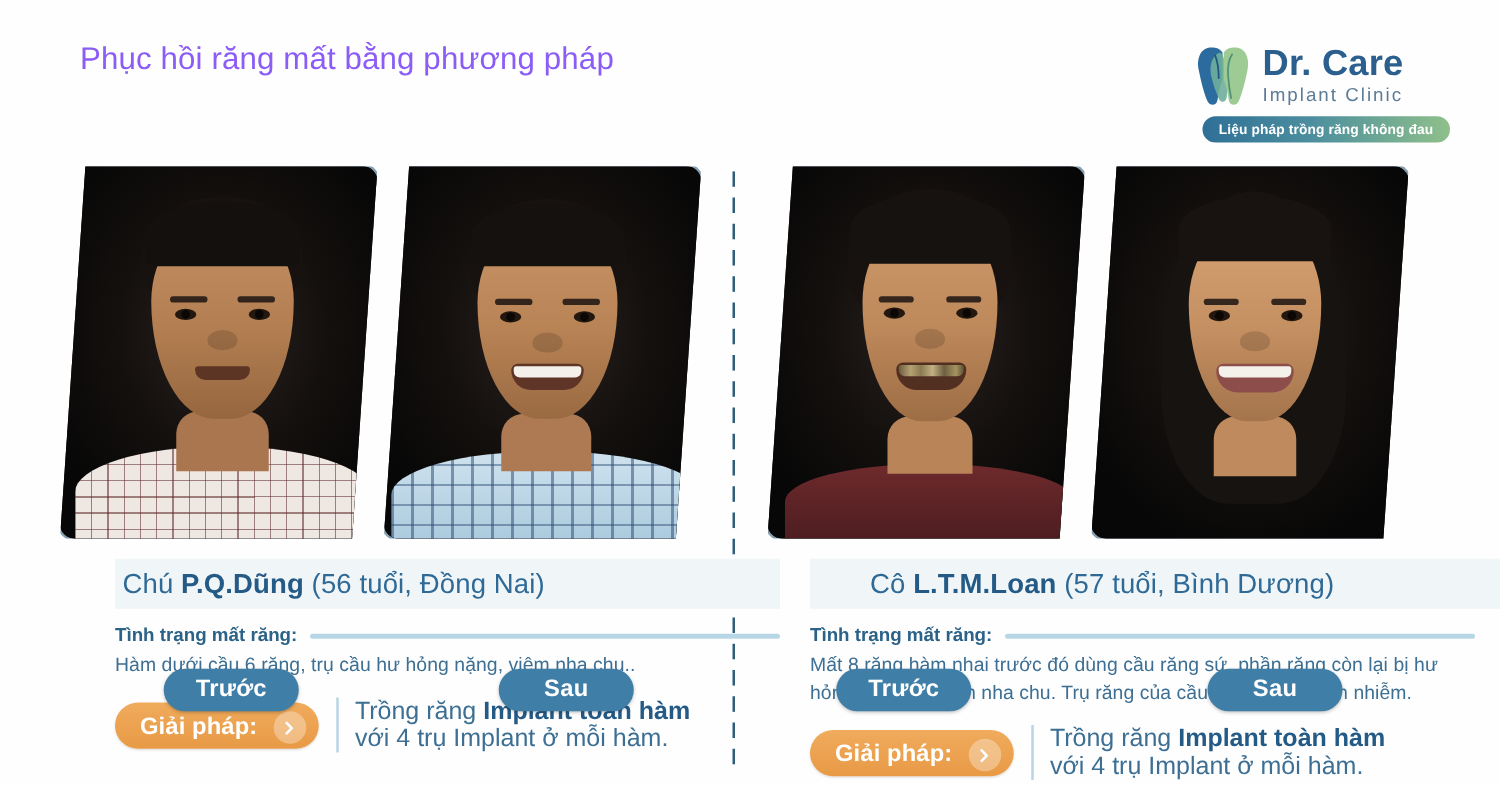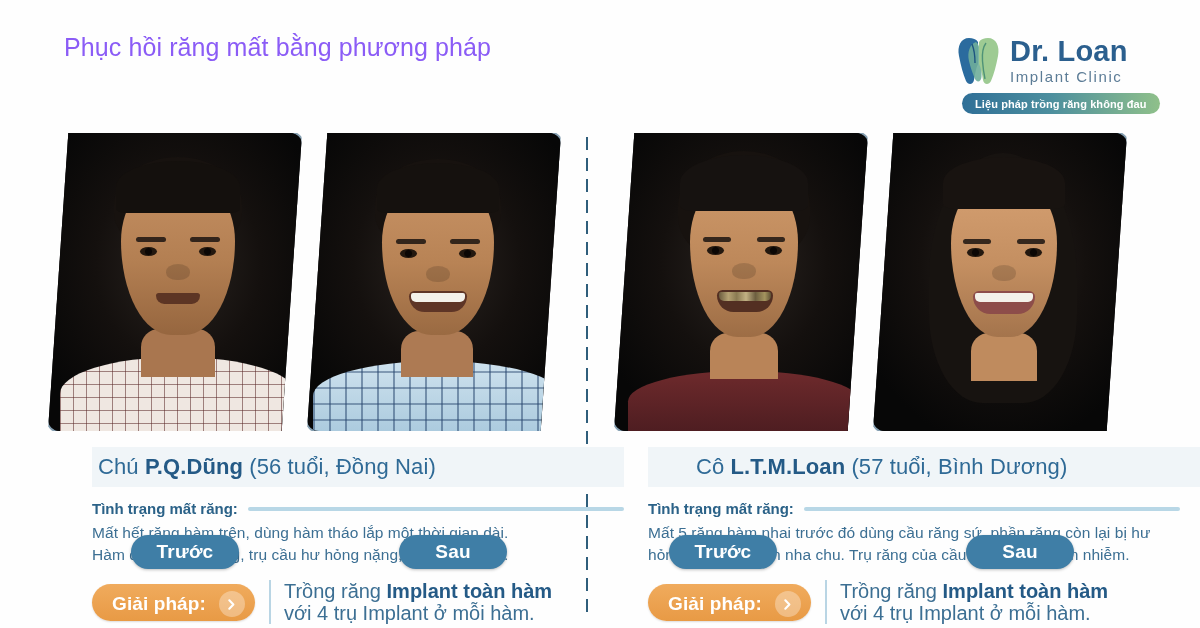--- a/index.html
+++ b/index.html
@@ -410,21 +410,21 @@
     <div class="logo-block">
       <div class="logo-top">
         <svg class="logo-mark" viewBox="0 0 46 52">
           <path d="M13 4 C5 4 1 12 3 22 C5 32 7 40 10 47 C12 51 17 51 18 46 C19 40 20 34 22 30 L22 8 C20 5 17 4 13 4 Z" fill="#2b6b9e"></path>
           <path d="M20 8 C14 10 11 18 13 27 C14.5 34 17 40 19 45 C21 49 25 48 25.5 43 C26 36 25 28 24.5 22 C24 15 23 10 20 8 Z" fill="#6fae9a" opacity="0.9"></path>
           <path d="M32 4 C40 4 44 12 42 22 C40 32 38 40 35 47 C33 51 28 51 27 46 C26 40 25 34 23 30 L23 8 C25 5 28 4 32 4 Z" fill="#9ecb93"></path>
           <path d="M30 9 C27 13 26 20 26.5 27 C27 34 28 40 29 45" stroke="#4e9277" stroke-width="1.4" fill="none"></path>
           <path d="M16 10 C18 15 19 22 19 29" stroke="#1d5480" stroke-width="1.4" fill="none"></path>
         </svg>
         <div class="logo-text">
-          <div class="logo-name">Dr. Loan</div>
+          <div class="logo-name">Dr. Care</div>
           <div class="logo-sub">Implant Clinic</div>
         </div>
       </div>
       <div class="logo-tagline">
         <span>Liệu pháp trồng răng không đau</span>
       </div>
     </div>
   </div>
 
   <div class="photos">
@@ -518,21 +518,20 @@
     <div class="name-band">
       <div class="name-text"><span>Chú </span><b>P.Q.Dũng</b><span> (56 tuổi, Đồng Nai)</span></div>
     </div>
 
     <div class="cond-head">
       <div class="cond-label">Tình trạng mất răng:</div>
       <div class="cond-rule"></div>
     </div>
 
     <div class="cond-body">
-      <div>Mất hết răng hàm trên, dùng hàm tháo lắp một thời gian dài.</div>
       <div>Hàm dưới cầu 6 răng, trụ cầu hư hỏng nặng, viêm nha chu..</div>
     </div>
 
     <div class="solution-row">
       <div class="btn-solution">
         <div class="btn-text">Giải pháp:</div>
         <div class="chev-circle">
           <svg width="13" height="13" viewBox="0 0 13 13">
             <path d="M4.3 2.3 L8.4 6.5 L4.3 10.7" stroke="#ffffff" stroke-width="2.1" fill="none" stroke-linecap="round" stroke-linejoin="round"></path>
           </svg>
@@ -550,21 +549,21 @@
     <div class="name-band">
       <div class="name-text"><span>Cô </span><b>L.T.M.Loan</b><span> (57 tuổi, Bình Dương)</span></div>
     </div>
 
     <div class="cond-head">
       <div class="cond-label">Tình trạng mất răng:</div>
       <div class="cond-rule"></div>
     </div>
 
     <div class="cond-body">
-      <div>Mất 5 răng hàm nhai trước đó dùng cầu răng sứ, phần răng còn lại bị hư</div>
+      <div>Mất 8 răng hàm nhai trước đó dùng cầu răng sứ, phần răng còn lại bị hư</div>
       <div>hỏng nặng do viêm nha chu. Trụ răng của cầu răng sứ bị viêm nhiễm.</div>
     </div>
 
     <div class="solution-row">
       <div class="btn-solution">
         <div class="btn-text">Giải pháp:</div>
         <div class="chev-circle">
           <svg width="13" height="13" viewBox="0 0 13 13">
             <path d="M4.3 2.3 L8.4 6.5 L4.3 10.7" stroke="#ffffff" stroke-width="2.1" fill="none" stroke-linecap="round" stroke-linejoin="round"></path>
           </svg>

